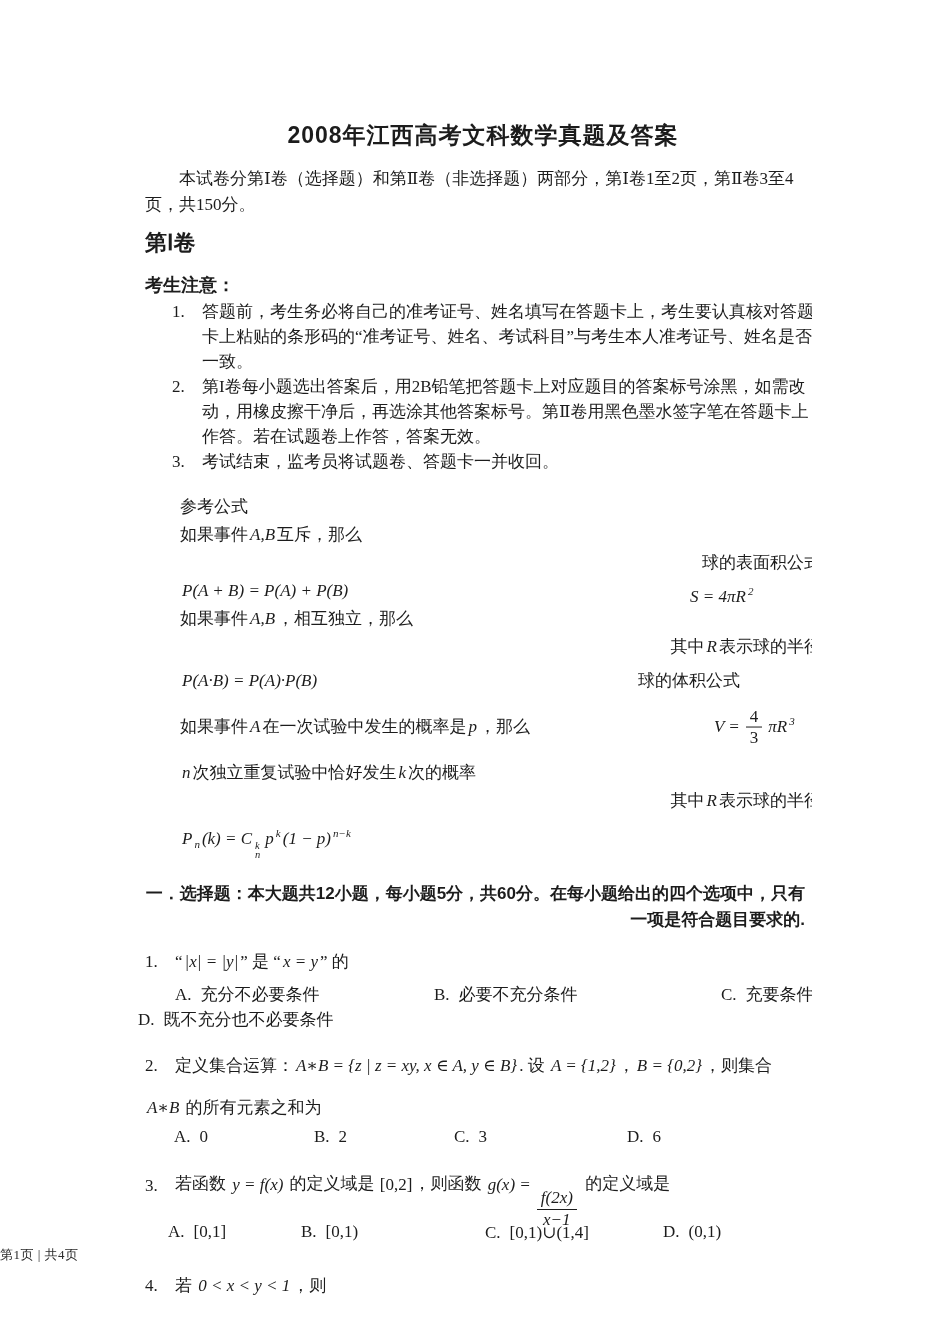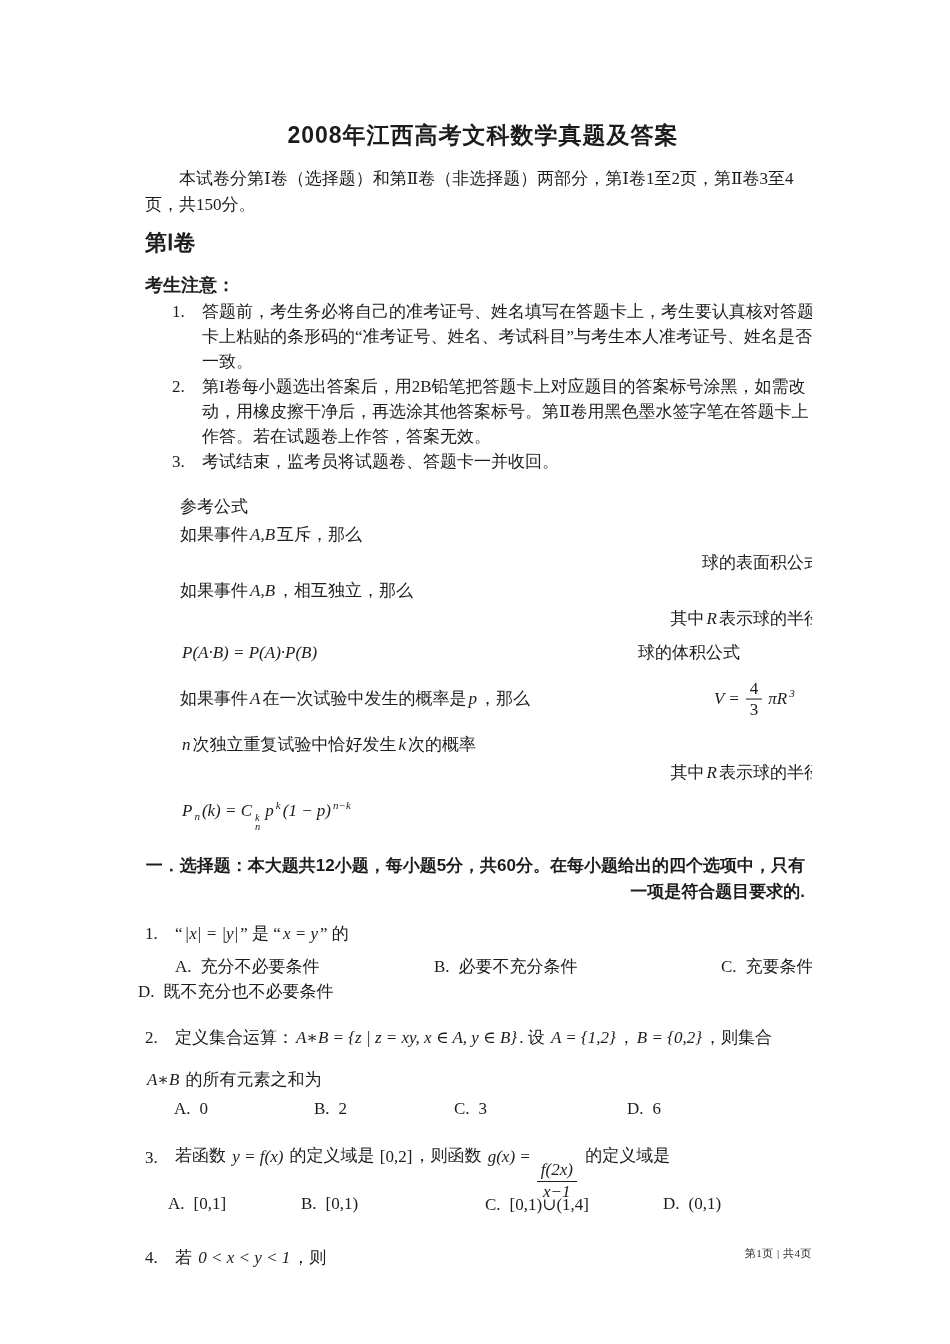--- a/index.html
+++ b/index.html
@@ -62,22 +62,22 @@
   .qrow.line2 { margin-top:14px; }
   .qnum { display:inline-block; width:30px; }
   .qtall { margin-top:10px; height:48px; display:flex; align-items:center; }
   .qtall .qnum { flex:none; }
   .optrow { position:relative; height:25px; margin-top:8px; }
   .optrow.tight { margin-top:0; }
   .opt { position:absolute; top:0; white-space:nowrap; }
   .olabel { margin-right:9px; }
 
   .footer {
-    position:absolute; left:0; right:0; top:1246px; text-align:right;
-    font-size:11px; color:#2b2b2b; letter-spacing:0.5px;
+    position:absolute; left:0; right:0; top:1246px; text-align:left;
+    font-size:13px; color:#2b2b2b; letter-spacing:0.5px;
   }
 </style>
 </head>
 <body>
 
 <div class="page">
   <div class="content">
 
     <h1 class="title">2008年江西高考文科数学真题及答案</h1>
     <p class="intro">本试卷分第Ⅰ卷（选择题）和第Ⅱ卷（非选择题）两部分，第Ⅰ卷1至2页，第Ⅱ卷3至4页，共150分。</p>
@@ -96,20 +96,24 @@
       <div class="nitem">
         <span class="num">3.</span>
         <span class="ntext">考试结束，监考员将试题卷、答题卡一并收回。</span>
       </div>
     </div>
 
     <div class="fblock">
       <div class="frow"><span class="ind">参考公式</span></div>
       <div class="frow"><span class="ind rich">如果事件<i class="mv">A,B</i>互斥，那么</span></div>
       <div class="frow flush">球的表面积公式</div>
+      <div class="frow">
+        <span class="ind rich"><i class="mv">P(A + B) = P(A) + P(B)</i></span>
+        <span class="abs rich" style="left:543px"><i class="mv">S = 4πR</i><sup>2</sup></span>
+      </div>
       <div class="frow"><span class="ind rich">如果事件<i class="mv">A,B</i>，相互独立，那么</span></div>
       <div class="frow flush rich">其中<i class="mv">R</i>表示球的半径</div>
       <div class="frow mt6">
         <span class="ind rich"><i class="mv">P(A·B) = P(A)·P(B)</i></span>
         <span class="abs" style="left:493px">球的体积公式</span>
       </div>
       <div class="frow tall48 mt8">
         <span class="ind rich">如果事件<i class="mv">A</i>在一次试验中发生的概率是<i class="mv">p</i>，那么</span>
         <span class="abs rich" style="left:567px"><i class="mv">V =</i><span class="mfrac"><span class="num">4</span><span class="den">3</span></span><i class="mv">πR</i><sup>3</sup></span>
       </div>

